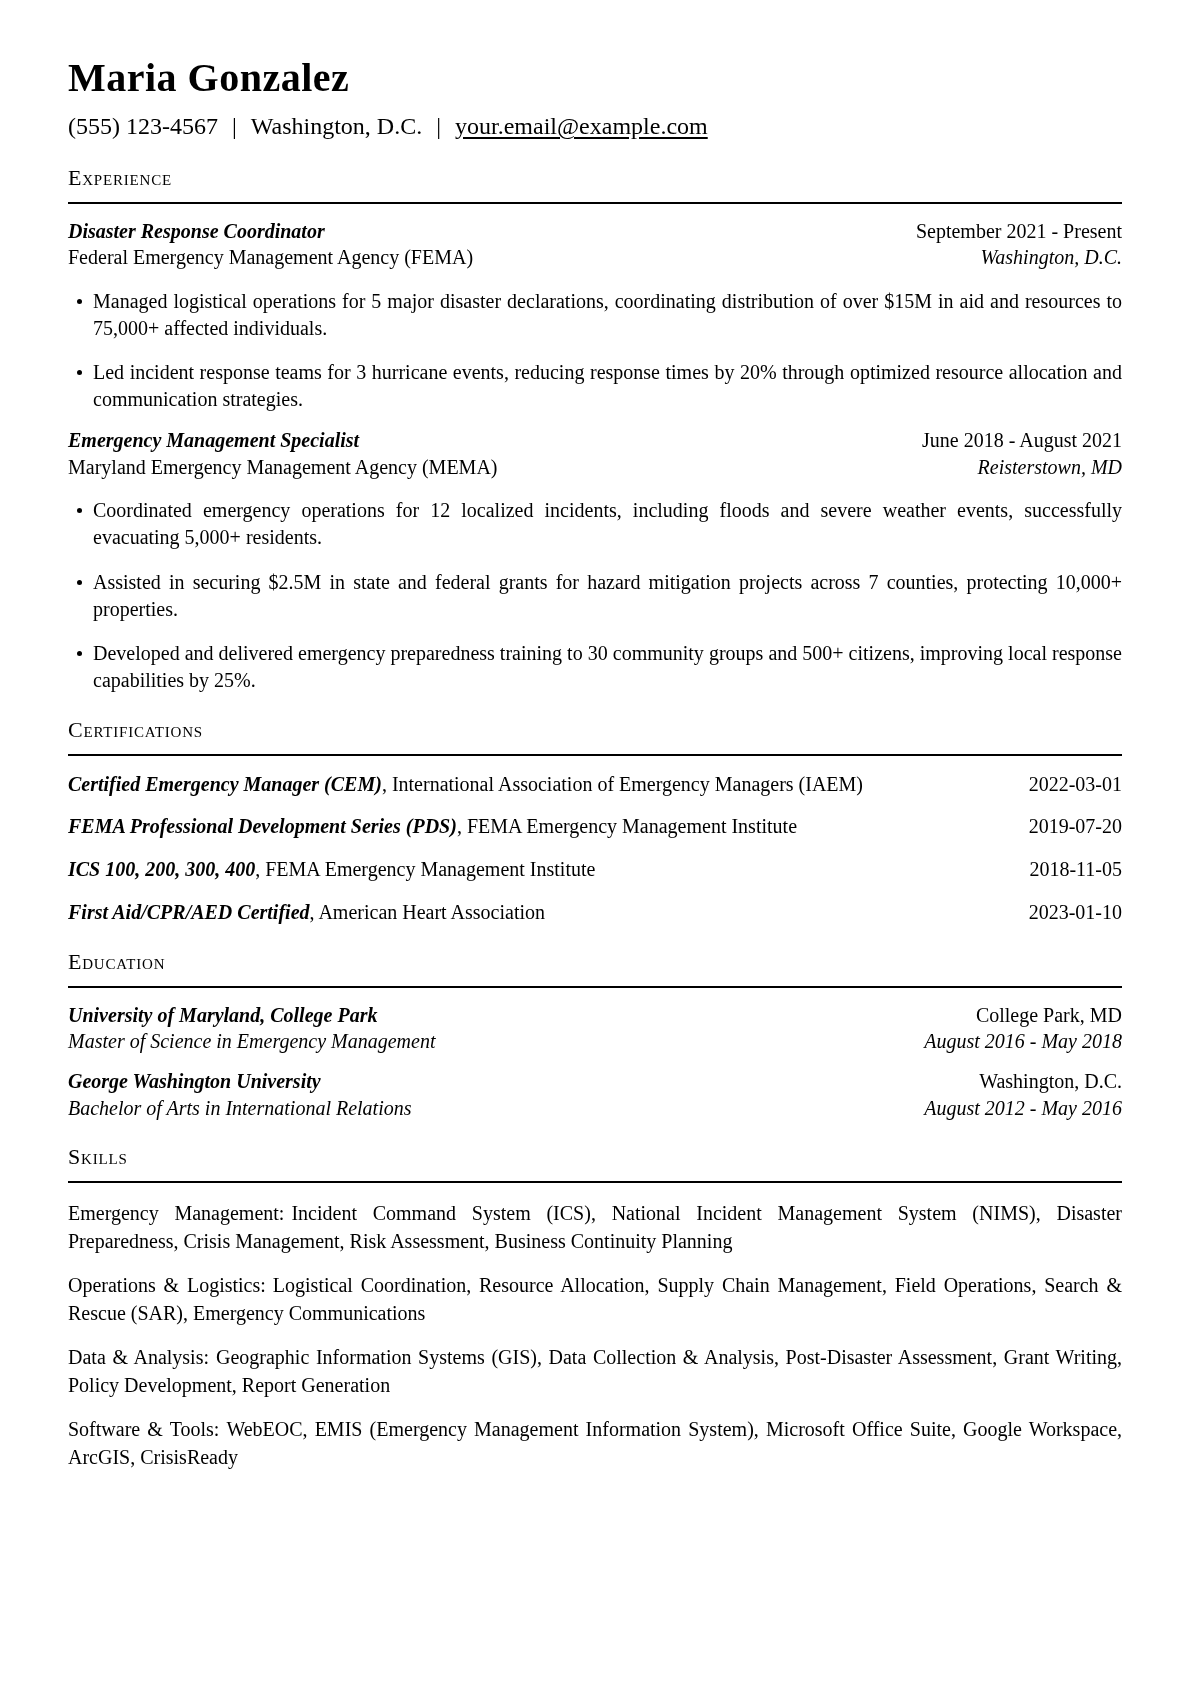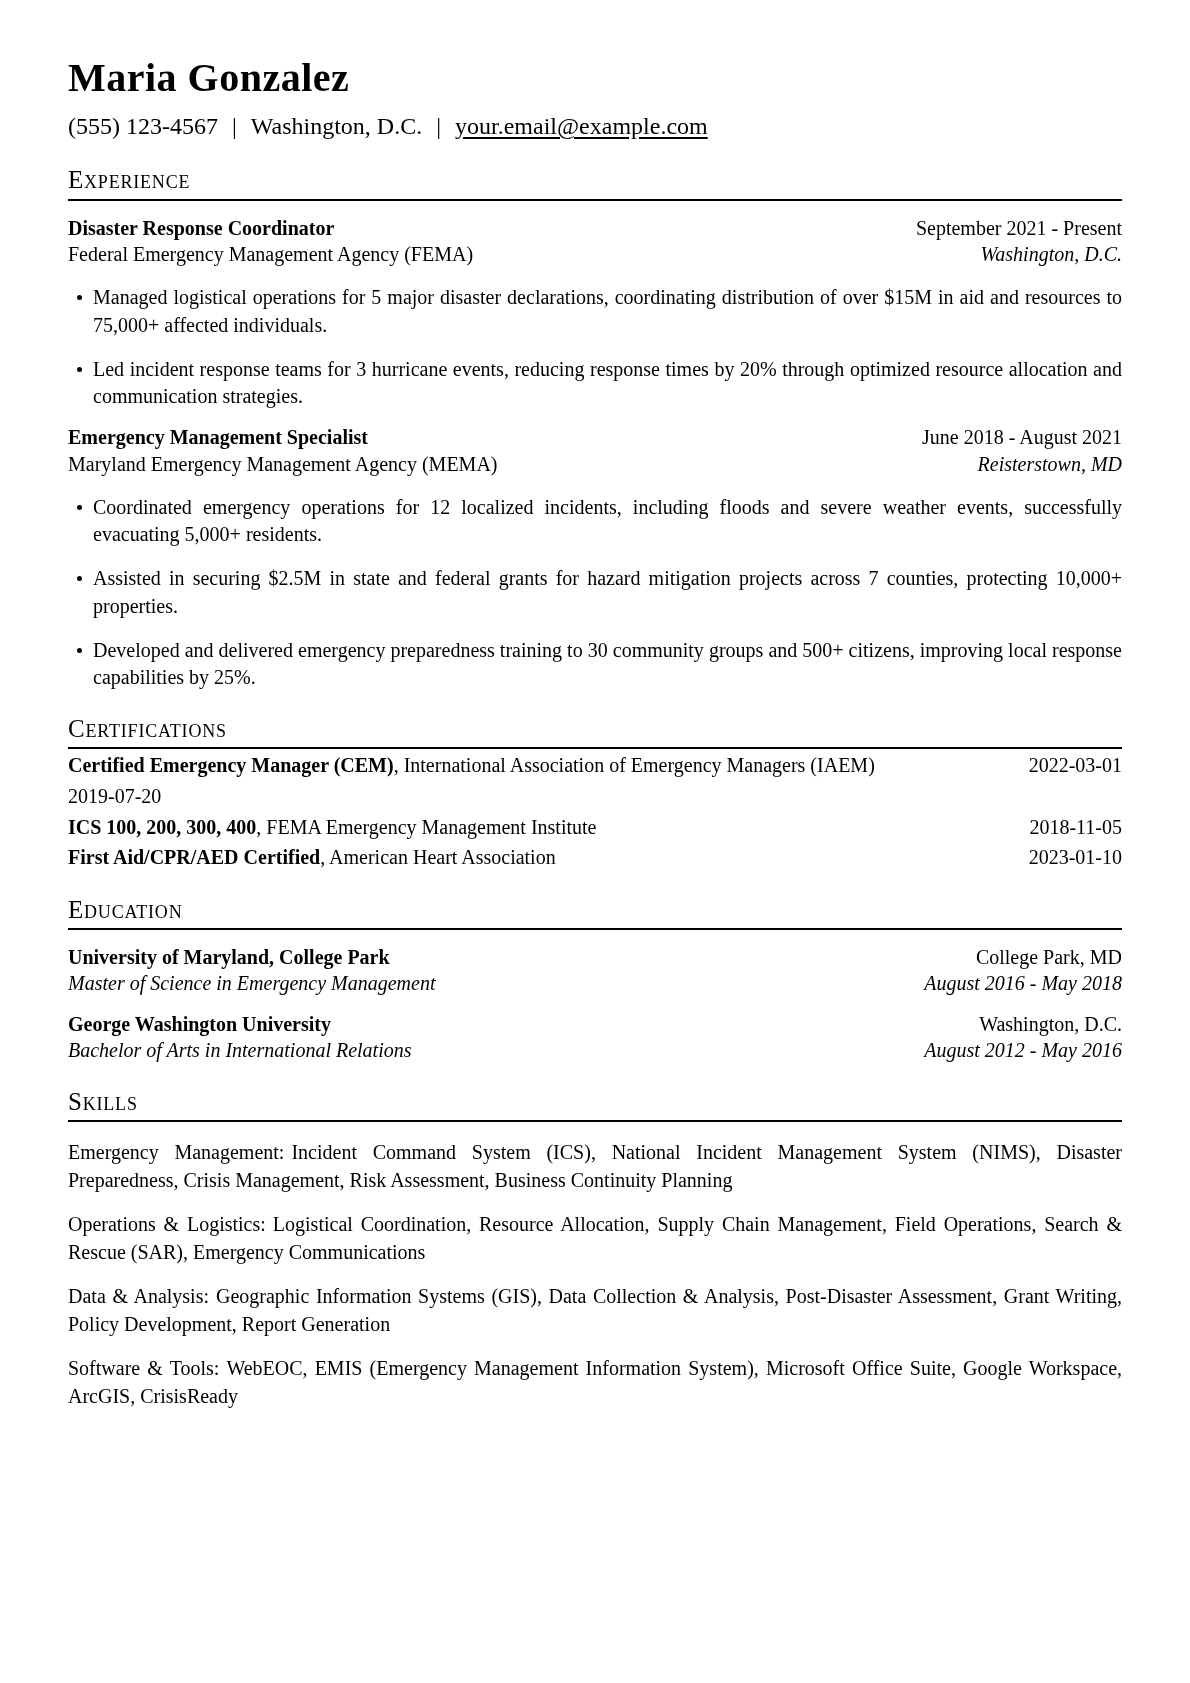--- a/index.html
+++ b/index.html
@@ -36,38 +36,38 @@
   .email-link {
     color: #000000;
     text-decoration: underline;
     text-underline-offset: 3px;
     cursor: pointer;
   }
 
   
   .section { margin-top: 22px; }
   .section-title {
-    font-size: 25px;
+    font-size: 22px;
     font-variant: small-caps;
     letter-spacing: 0.8px;
     font-weight: 400;
-    padding-bottom: 3px;
+    padding-bottom: 10px;
     border-bottom: 2.5px solid #000000;
     line-height: 1.25;
   }
 
   
   .entry { margin-top: 14px; }
   .row {
     display: flex;
     justify-content: space-between;
     align-items: baseline;
     line-height: 1.32;
   }
-  .bold { font-weight: 700; }
+  .bold { font-weight: 700; font-style: italic; }
   .ital { font-style: italic; }
 
   ul.bullets {
     margin: 5px 0 0 0;
     padding: 0;
     list-style: none;
   }
   ul.bullets li {
     position: relative;
     padding-left: 25px;
@@ -84,21 +84,21 @@
     height: 5px;
     border-radius: 50%;
     background: #000000;
   }
 
   
   .cert {
     display: flex;
     flex-wrap: wrap;
     justify-content: space-between;
-    margin-top: 3px;
+    margin-top: 15px;
     line-height: 1.38;
   }
   .cert-left { text-align: justify; }
 
   
   .skill-group {
     margin-top: 16px;
     line-height: 1.4;
     text-align: justify;
   }
@@ -150,20 +150,21 @@
   </div>
 
   <div class="section">
     <div class="section-title">Certifications</div>
 
     <div class="cert">
       <span class="cert-left"><span class="bold">Certified Emergency Manager (CEM)</span><span>, International Association of Emergency Managers (IAEM)</span></span>
       <span>2022-03-01</span>
     </div>
     <div class="cert">
+      <span class="cert-left"><span class="bold">FEMA Professional Development Series (PDS)</span><span>, FEMA Emergency Management Institute</span></span>
       <span>2019-07-20</span>
     </div>
     <div class="cert">
       <span class="cert-left"><span class="bold">ICS 100, 200, 300, 400</span><span>, FEMA Emergency Management Institute</span></span>
       <span>2018-11-05</span>
     </div>
     <div class="cert">
       <span class="cert-left"><span class="bold">First Aid/CPR/AED Certified</span><span>, American Heart Association</span></span>
       <span>2023-01-10</span>
     </div>

